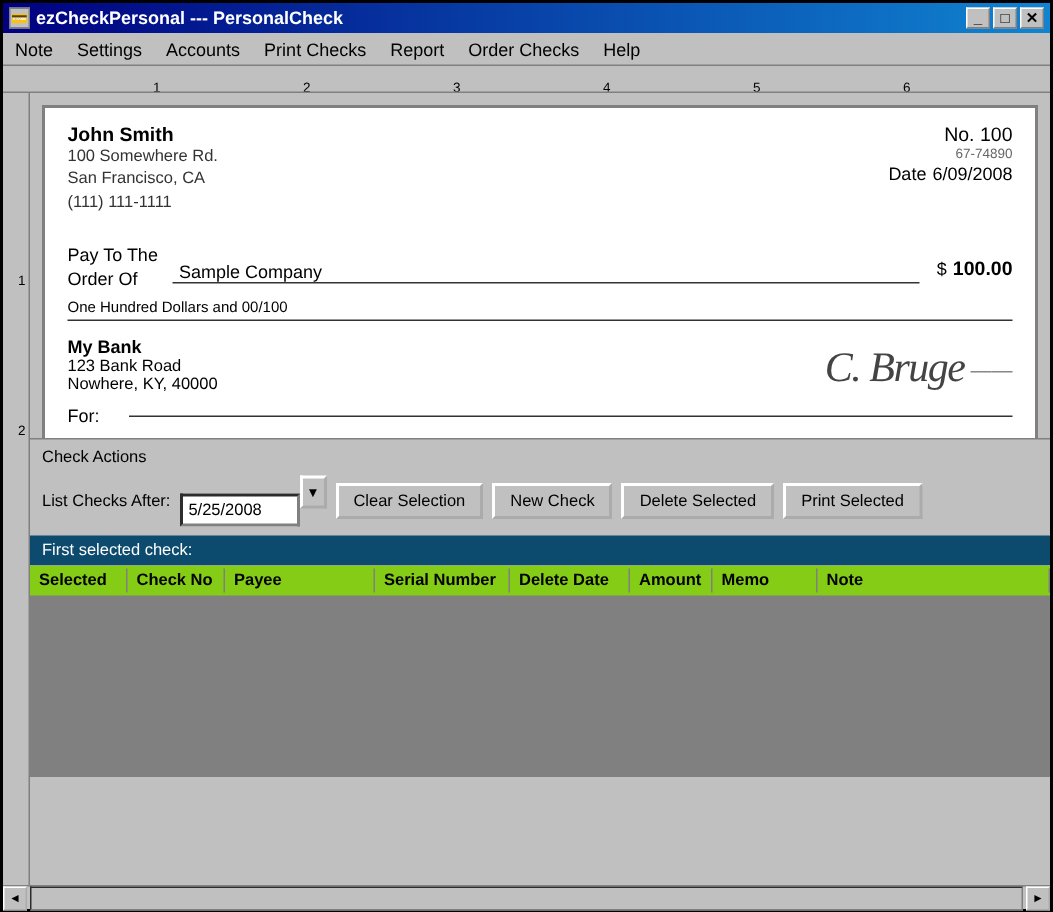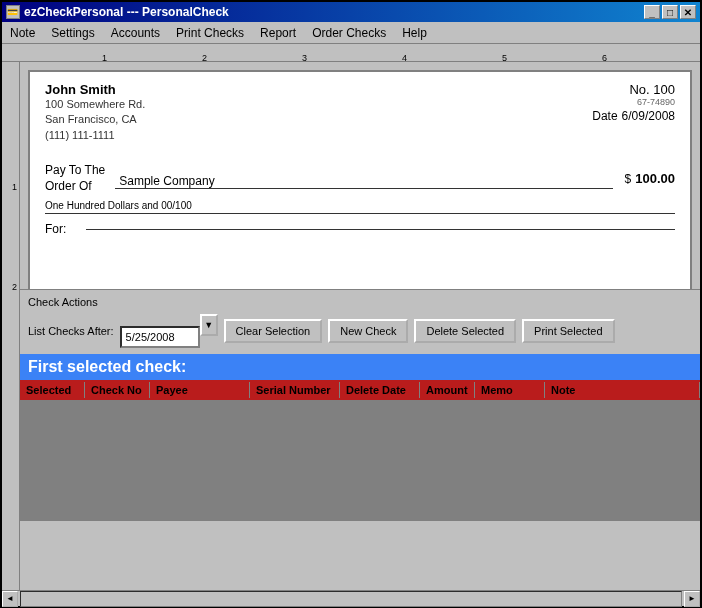--- a/index.html
+++ b/index.html
@@ -265,34 +265,34 @@
       border: 2px outset #ffffff;
       padding: 3px 10px;
       font-size: 11px;
       cursor: pointer;
       height: 24px;
       display: flex;
       align-items: center;
       white-space: nowrap;
     }
     .first-selected-header {
-      background: #3b82f6;
+      background: #0c4a6e;
       color: white;
       padding: 4px 8px;
-      font-size: 16px;
-      font-weight: bold;
+      font-size: 11px;
+      font-weight: normal;
     }
     .table-container {
       flex: 1;
       background: #c0c0c0;
       overflow: hidden;
     }
     .table-header {
       display: flex;
-      background: #b91c1c;
+      background: #84cc16;
       border-bottom: 1px solid #808080;
       padding: 2px 0;
     }
     .table-col {
       font-size: 11px;
       padding: 2px 6px;
       border-right: 1px solid #808080;
       font-weight: bold;
     }
     .table-body {
@@ -409,20 +409,31 @@
             </div>
             <div class="check-payee-line" style="margin-left:6px;">Sample Company</div>
             <div style="display:flex;align-items:flex-end;margin-left:8px;">
               <span class="dollar-sign" style="margin-left:0;margin-right:4px;">$</span>
               <span class="check-amount">100.00</span>
             </div>
           </div>
 
           <div class="check-amount-words" style="margin-top:6px;">One Hundred Dollars and 00/100</div>
 
+          <div class="check-bank-section">
+            <div>
+              <div class="check-bank-name">My Bank</div>
+              <div class="check-bank-info">123 Bank Road</div>
+              <div class="check-bank-info">Nowhere, KY, 40000</div>
+            </div>
+            <div class="check-signature-area">
+              <span style="font-family: cursive; font-size:28px; color:#444; letter-spacing:-1px;">C. Bruge</span>
+              <span style="font-size:14px; margin-left:4px; color:#888;">——</span>
+            </div>
+          </div>
 
           <div class="check-for-row">
             <span style="font-size:12px;">For:</span>
             <div class="check-for-line"></div>
           </div>
 
         </div>
       </div>
 
       <div class="check-actions">

